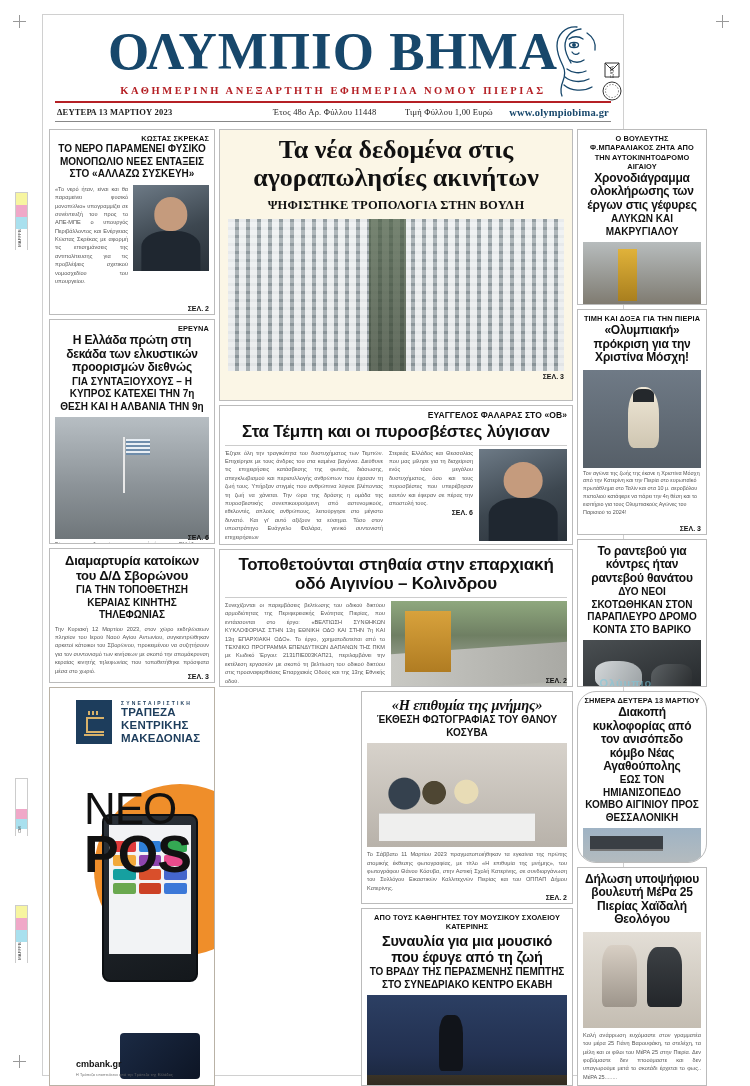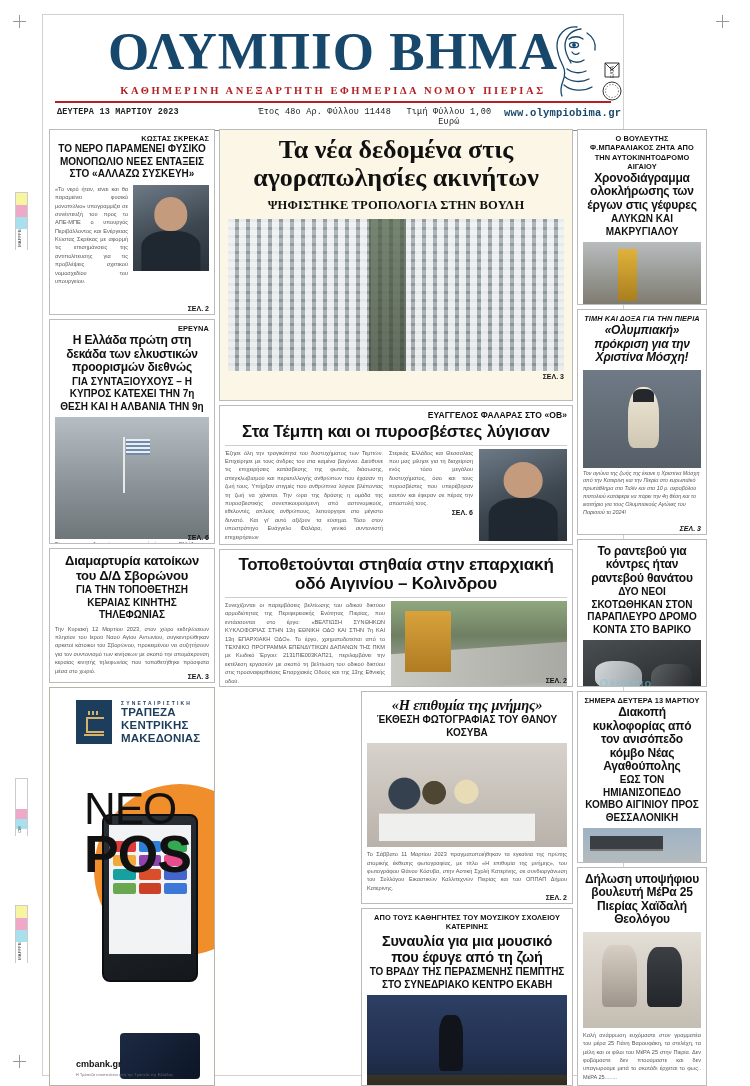--- a/index.html
+++ b/index.html
@@ -55,21 +55,21 @@
     font-weight: bold;
     font-size: 10.5px;
     color: #b52025;
     letter-spacing: 2.6px;
     padding-top: 7px;
   }
   .mast-rule { height: 1.5px; background: #b52025; margin: 5px 2px 0 2px; }
   .mast-rule2 { height: 1px; background: #888; margin: 3px 2px 0 2px; }
   .mast-info {
     display: flex; align-items: flex-start;
-    font-family: Liberation Mono, monospace;
+    font-family: Liberation Serif, serif;
     font-size: 8.5px; color: #222;
     padding: 4px 4px 0 4px;
     letter-spacing: .2px;
   }
   .mast-info .d1 { width: 36%; font-weight: bold; }
   .mast-info .d2 { width: 25%; text-align: center; }
   .mast-info .d3 { width: 20%; text-align: center; }
   .mast-info .d4 { width: 19%; text-align: right; font-weight: bold; font-size: 10.5px; color: #17476b; }
   .zeus {
     position: absolute; right: 22px; top: 8px; width: 54px; height: 76px;
@@ -535,38 +535,38 @@
       <div class="col">
 
         <div class="box" style="flex:0 0 176px;">
           <div class="kicker">Ο ΒΟΥΛΕΥΤΗΣ Φ.ΜΠΑΡΑΛΙΑΚΟΣ ΖΗΤΑ ΑΠΟ ΤΗΝ ΑΥΤΟΚΙΝΗΤΟΔΡΟΜΟ ΑΙΓΑΙΟΥ</div>
           <div class="hl sm">Χρονοδιάγραμμα ολοκλήρωσης των έργων στις γέφυρες</div>
           <div class="subkicker">ΑΛΥΚΩΝ ΚΑΙ ΜΑΚΡΥΓΙΑΛΟΥ</div>
           <div class="img img-bridge" style="height:84px;margin-top:4px;"></div>
 
         </div>
 
-        <div class="box" style="flex:0 0 226px;font-style:italic;">
+        <div class="box" style="flex:0 0 226px;">
           <div class="kicker">ΤΙΜΗ ΚΑΙ ΔΟΞΑ ΓΙΑ ΤΗΝ ΠΙΕΡΙΑ</div>
           <div class="hl sm">«Ολυμπιακή» πρόκριση για την Χριστίνα Μόσχη!</div>
           <div class="img img-athlete" style="height:98px;margin-top:4px;"></div>
           <div class="caption">Τον αγώνα της ζωής της έκανε η Χριστίνα Μόσχη από την Κατερίνη και την Πιερία στο ευρωπαϊκό πρωτάθλημα στο Ταλίν και στα 10 μ. αεροβόλου πιστολιού κατάφερε να πάρει την 4η θέση και το εισιτήριο για τους Ολυμπιακούς Αγώνες του Παρισιού το 2024!</div>
           <div class="sel abs">ΣΕΛ. 3</div>
         </div>
 
         <div class="box" style="flex:0 0 148px;">
           <div class="hl sm">Το ραντεβού για κόντρες ήταν ραντεβού θανάτου</div>
           <div class="subkicker">ΔΥΟ ΝΕΟΙ ΣΚΟΤΩΘΗΚΑΝ ΣΤΟΝ ΠΑΡΑΠΛΕΥΡΟ ΔΡΟΜΟ ΚΟΝΤΑ ΣΤΟ ΒΑΡΙΚΟ</div>
           <div class="img img-crash" style="height:80px;margin-top:4px;">
             <div class="wmark">ΟλύμπιοΒήμα</div>
           </div>
 
         </div>
 
-        <div class="box" style="flex:0 0 172px;">
+        <div class="box" style="flex:0 0 172px;border-radius:19px;">
           <div class="kicker">ΣΗΜΕΡΑ ΔΕΥΤΕΡΑ 13 ΜΑΡΤΙΟΥ</div>
           <div class="hl sm">Διακοπή κυκλοφορίας από τον ανισόπεδο κόμβο Νέας Αγαθούπολης</div>
           <div class="subkicker">ΕΩΣ ΤΟΝ ΗΜΙΑΝΙΣΟΠΕΔΟ ΚΟΜΒΟ ΑΙΓΙΝΙΟΥ ΠΡΟΣ ΘΕΣΣΑΛΟΝΙΚΗ</div>
           <div class="img img-hwy" style="height:80px;margin-top:4px;"></div>
 
         </div>
 
         <div class="box" style="flex:1 1 auto;">
           <div class="hl sm">Δήλωση υποψήφιου βουλευτή ΜέΡα 25 Πιερίας Χαϊδαλή Θεολόγου</div>
           <div class="img img-thumbs" style="height:96px;margin-top:4px;"></div>

